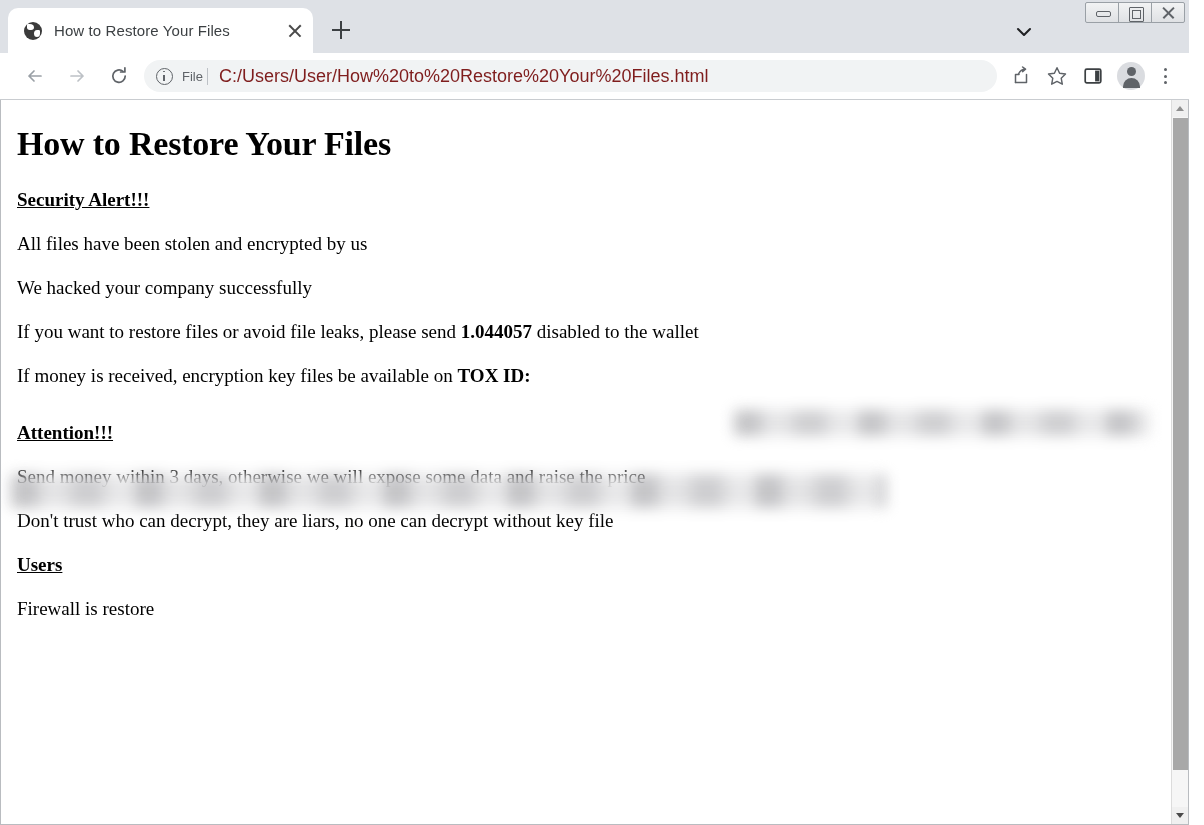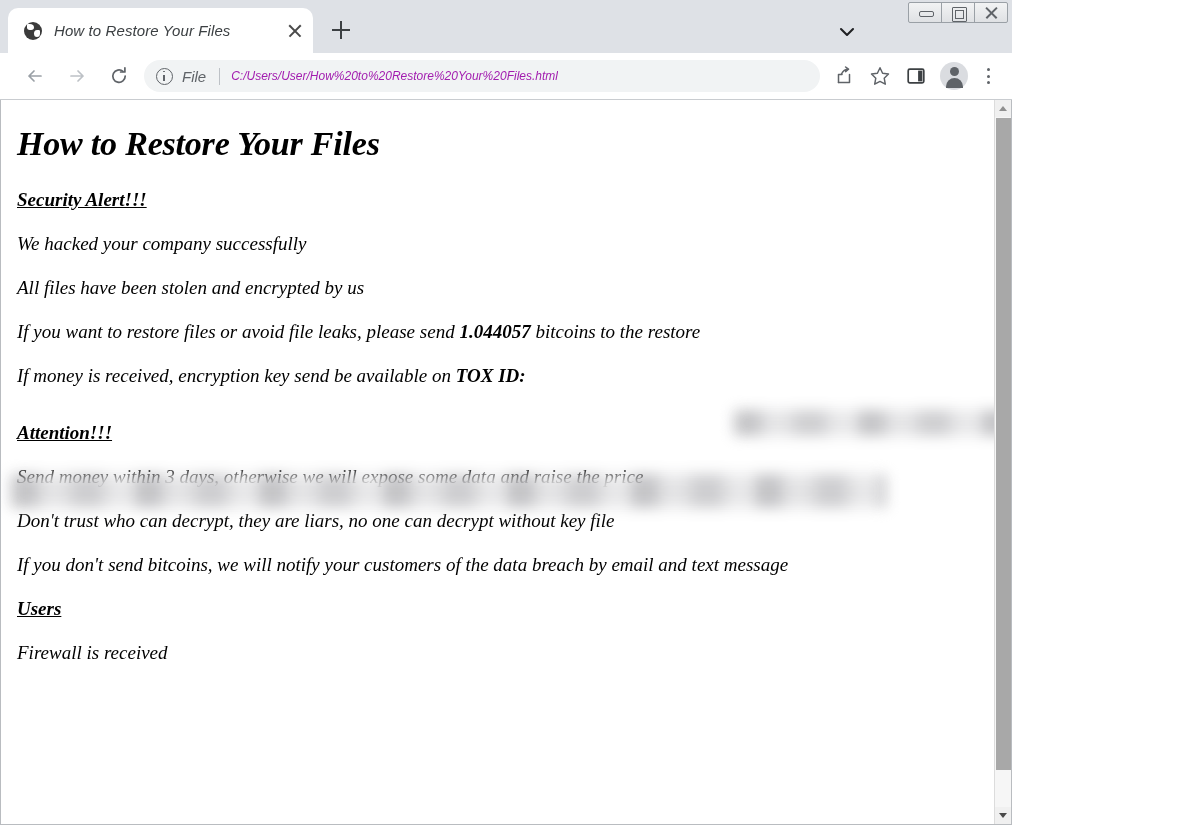--- a/index.html
+++ b/index.html
@@ -7,25 +7,24 @@
   html, body {
     margin: 0; padding: 0;
     width: 1204px; height: 825px;
     overflow: hidden;
     background: #ffffff;
     font-family: "Liberation Sans", sans-serif;
   }
 
   .window {
     position: relative;
-    width: 1012px;
+    width: 1189px;
     height: 825px;
     background: #dee1e6;
     overflow: hidden;
-    font-style: italic;
   }
 
   
   .tabstrip {
     position: relative;
     height: 53px;
     background: #dee1e6;
     display: flex;
     align-items: flex-end;
     padding-left: 8px;
@@ -211,34 +210,34 @@
     width: 1.6px; height: 1.6px;
     background: #5f6368; border-radius: 50%;
   }
   .info-icon::after {
     content: "";
     position: absolute; left: 6.4px; top: 6px;
     width: 1.5px; height: 6px;
     background: #5f6368;
   }
   .scheme-label {
-    font-size: 15px;
+    font-size: 13px;
     color: #5f6368;
-    margin-right: 13px;
+    margin-right: 4px;
     white-space: nowrap;
   }
   .scheme-sep {
     width: 1px; height: 17px;
     background: #bdc1c6;
     margin-right: 11px;
     flex: 0 0 1px;
   }
   .url-text {
-    font-size: 12px;
-    color: #a21caf;
+    font-size: 18px;
+    color: #7f1d1d;
     white-space: nowrap;
     overflow: hidden;
     text-overflow: ellipsis;
   }
 
   .tb-icon {
     width: 32px; height: 32px;
     position: relative;
     flex: 0 0 32px;
     margin-left: 4px;
@@ -491,41 +490,40 @@
   </div>
 
   <div class="viewport">
 
     <div class="page">
 
       <h1>How to Restore Your Files</h1>
 
       <h3>Security Alert!!!</h3>
 
+      <p>All files have been stolen and encrypted by us</p>
+
       <p>We hacked your company successfully</p>
 
-      <p>All files have been stolen and encrypted by us</p>
-
       <p>
-        <span>If you want to restore files or avoid file leaks, please send </span><b>1.044057</b><span> bitcoins to the restore</span>
+        <span>If you want to restore files or avoid file leaks, please send </span><b>1.044057</b><span> disabled to the wallet</span>
       </p>
 
       <p>
-        <span>If money is received, encryption key send be available on </span><b>TOX  ID:</b>
+        <span>If money is received, encryption key files be available on </span><b>TOX  ID:</b>
       </p>
 
       <h3 class="sec-gap">Attention!!!</h3>
 
       <p>Send money within 3 days, otherwise we will expose some data and raise the price</p>
       <p>Don't trust who can decrypt, they are liars, no one can decrypt without key file</p>
-      <p>If you don't send bitcoins, we will notify your customers of the data breach by email and text message</p>
 
       <h3>Users</h3>
 
-      <p>Firewall is received</p>
+      <p>Firewall is restore</p>
 
       <div class="blur-band blur-wallet"></div>
       <div class="blur-band blur-tox"></div>
     </div>
 
     <div class="scrollbar">
       <div class="sb-arrow up"></div>
       <div class="sb-thumb"></div>
       <div class="sb-arrow down"></div>
     </div>

